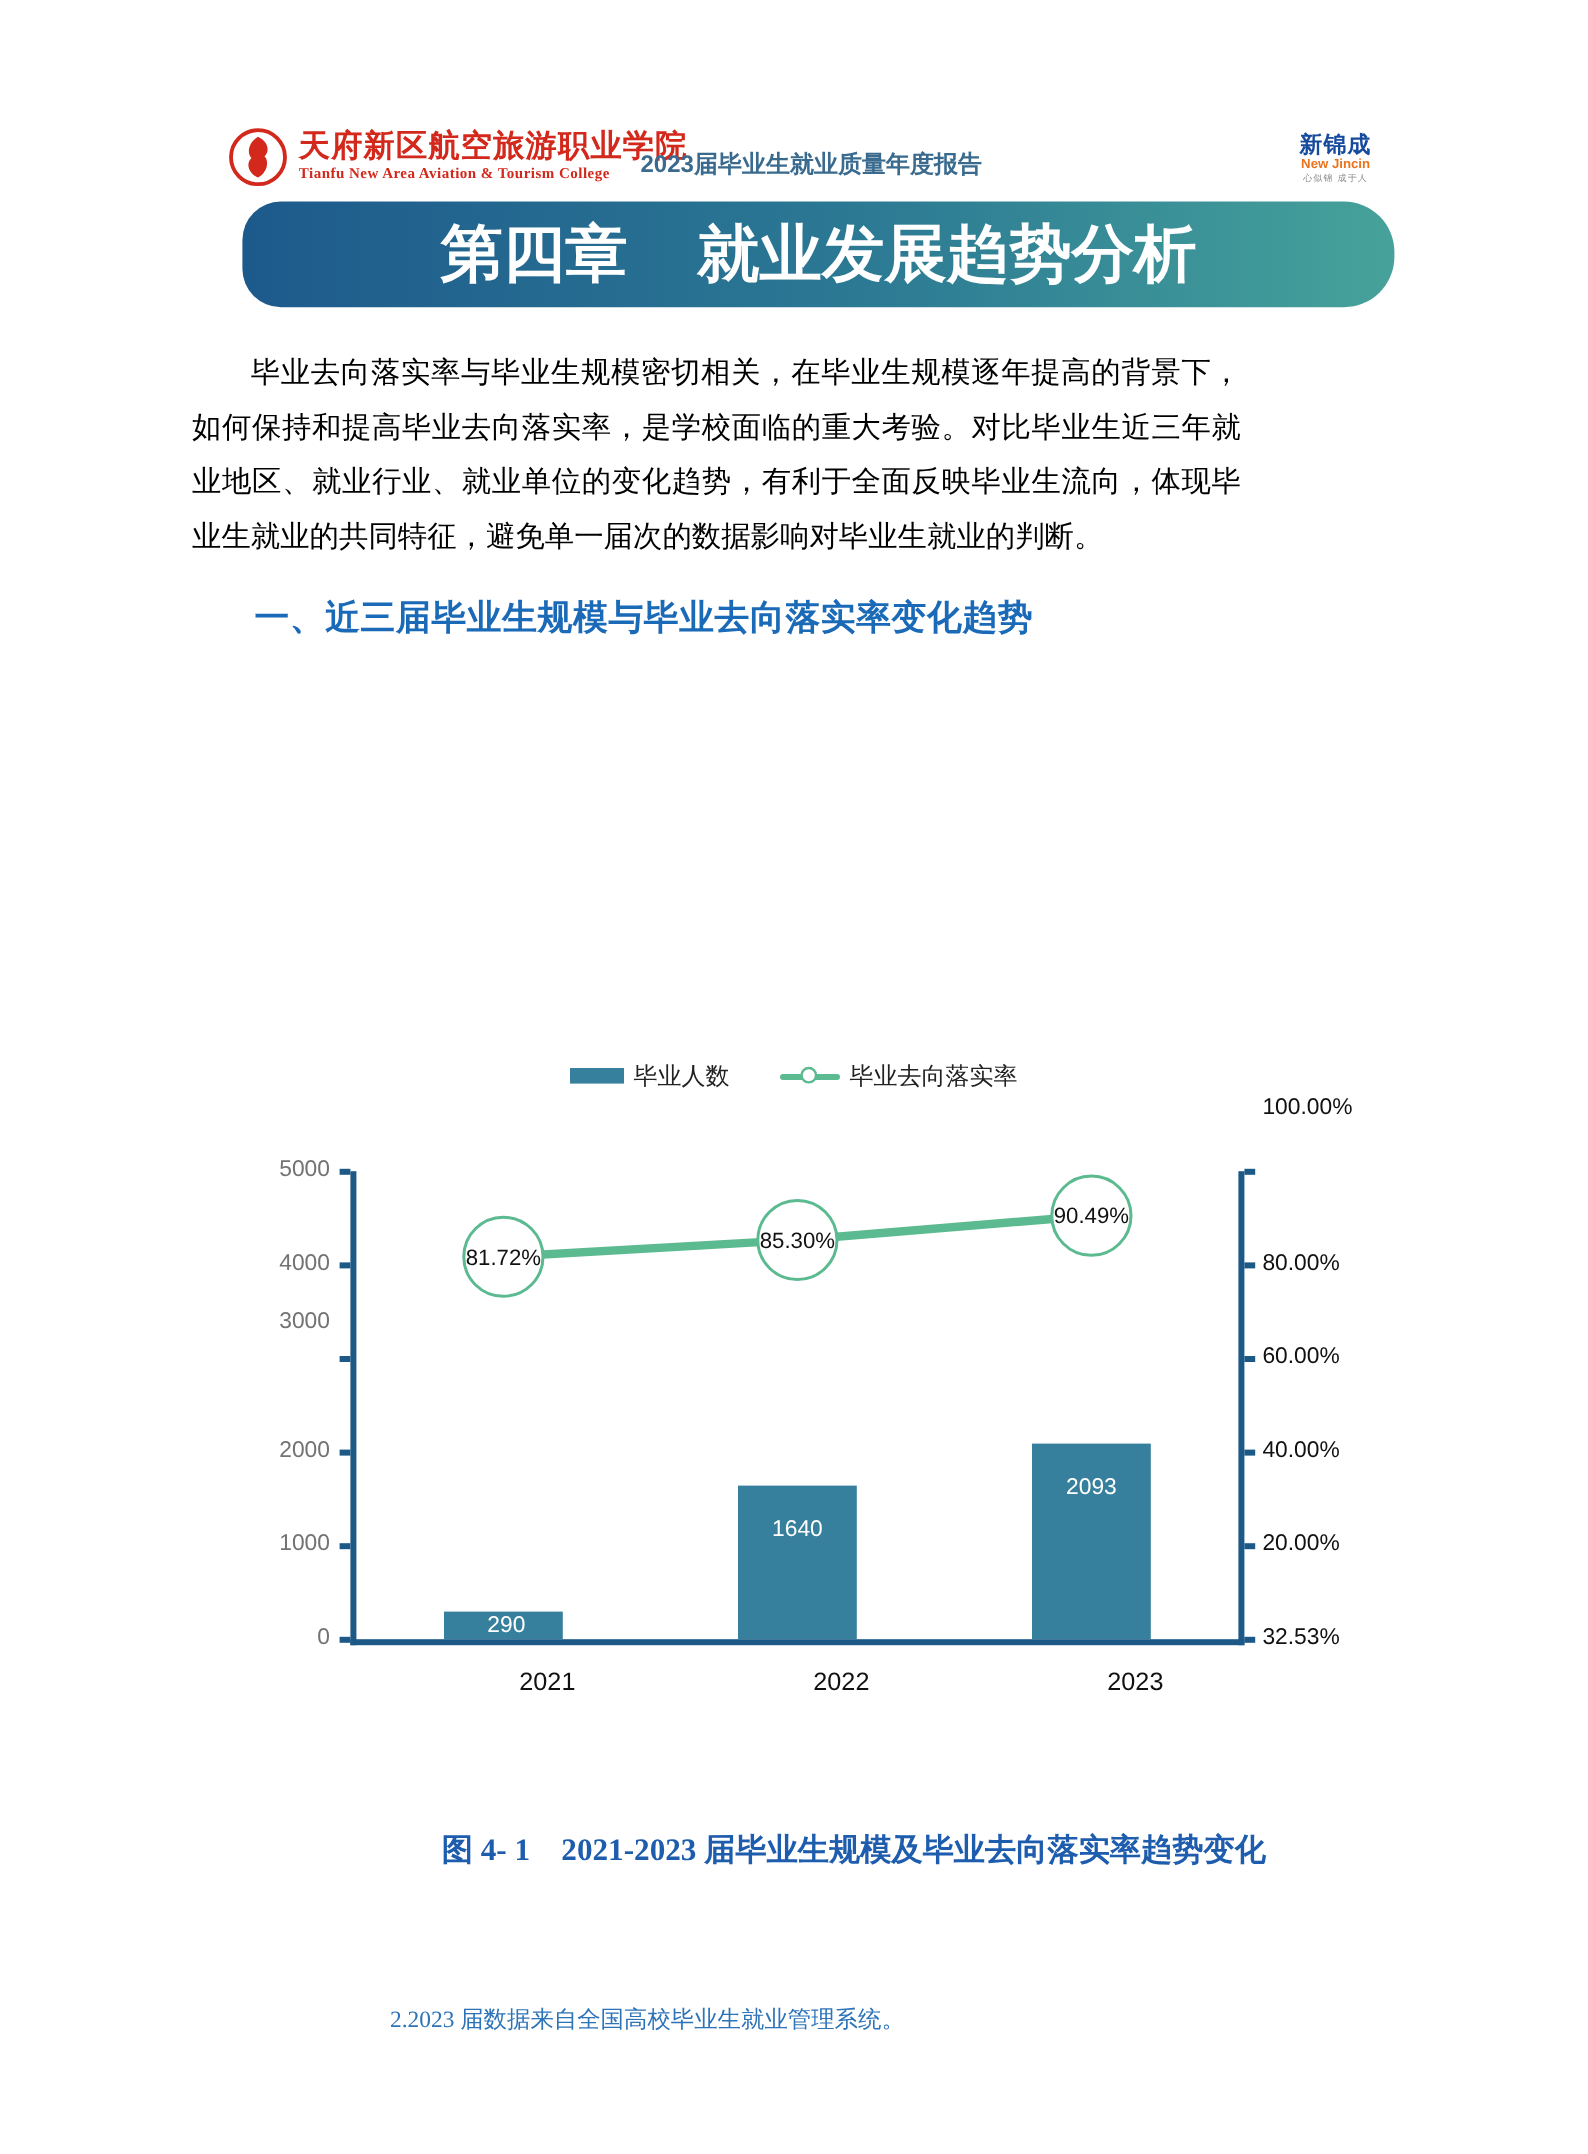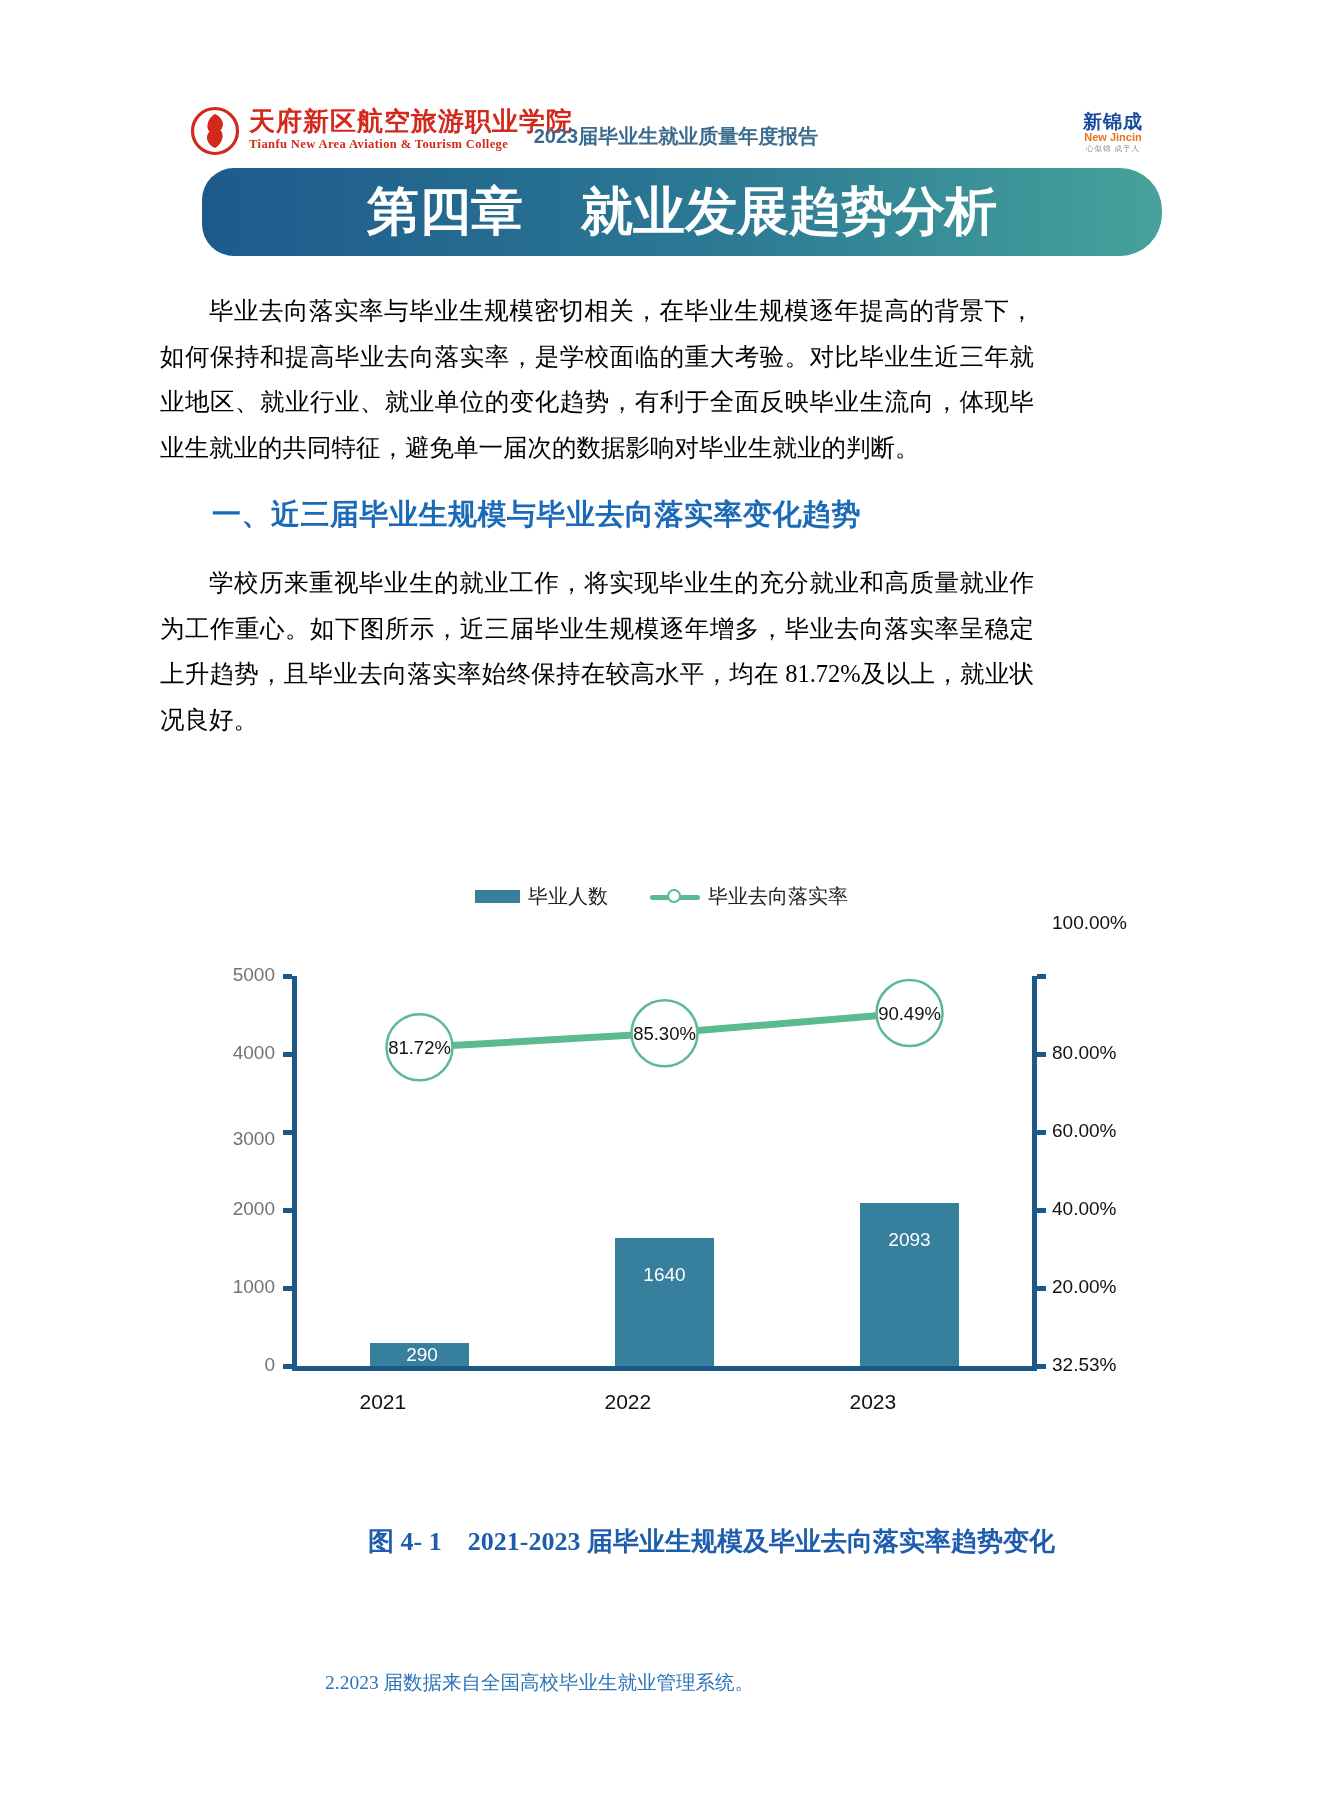--- a/index.html
+++ b/index.html
@@ -53,21 +53,21 @@
   #chart-layer { position:absolute; left:0; top:0; width:1323px; height:1795px; pointer-events:none; }
   .axis-line { position:absolute; background:#1d5987; }
   .tick-stub { position:absolute; background:#1d5987; }
   .ytick-left { position:absolute; width:70px; text-align:right;
                 font-size:19px; color:#737373; font-family:"Liberation Sans", sans-serif; }
   .ytick-right { position:absolute; width:110px; text-align:left;
                  font-size:19px; color:#111; font-family:"Liberation Sans", sans-serif; }
   .bar { position:absolute; background:#37809d; }
   .bar-label { position:absolute; color:#ffffff; font-size:19px; text-align:center;
                font-family:"Liberation Sans", sans-serif; }
-  .xtick { position:absolute; text-align:left; font-size:21px; color:#111;
+  .xtick { position:absolute; text-align:right; font-size:21px; color:#111;
            font-family:"Liberation Sans", sans-serif; }
   .pt-label { font-family:"Liberation Sans", sans-serif; }
   
   .fig-caption { position:absolute; left:100px; top:1524px; width:1223px; text-align:center;
                  font-size:26px; font-weight:bold; color:#1e5dad;
                  font-family:"Liberation Serif", serif; }
   .note { position:absolute; font-size:19.5px; color:#2c73b8;
           font-family:"Liberation Serif", serif; }
   .note1 { left:225px; top:1602px; }
   .note2 { left:325px; top:1669px; }
@@ -97,21 +97,20 @@
     <div class="hdr-brand-slogan">心似锦 成于人</div>
   </div>
 
   <div class="banner">
     <span class="banner-text"><span>第四章</span><span class="banner-gap"></span><span>就业发展趋势分析</span></span>
   </div>
 
   <div class="para para1">毕业去向落实率与毕业生规模密切相关，在毕业生规模逐年提高的背景下，如何保持和提高毕业去向落实率，是学校面临的重大考验。对比毕业生近三年就业地区、就业行业、就业单位的变化趋势，有利于全面反映毕业生流向，体现毕业生就业的共同特征，避免单一届次的数据影响对毕业生就业的判断。</div>
 
   <div class="sec-heading">一、近三届毕业生规模与毕业去向落实率变化趋势</div>
-  <div class="para para2">学校历来重视毕业生的就业工作，将实现毕业生的充分就业和高质量就业作为工作重心。如下图所示，近三届毕业生规模逐年增多，毕业去向落实率呈稳定上升趋势，且毕业去向落实率始终保持在较高水平，均在 81.72%及以上，就业状况良好。</div>
 
   <div class="legend">
     <span class="legend-item">
       <span class="swatch-bar" style="background: rgb(55, 128, 157);"></span>
       <span>毕业人数</span>
     </span>
     <span class="legend-item">
       <span class="swatch-line">
           <span class="line" style="background: rgb(92, 186, 144);"></span>
           <span class="dot" style="border-color: rgb(92, 186, 144);"></span>
@@ -122,21 +121,21 @@
 
   <div id="chart-layer">
       <div class="axis-line" style="left: 292px; top: 976px; width: 5px; height: 395px; background: rgb(29, 89, 135);"></div>
       <div class="axis-line" style="left: 1032px; top: 976px; width: 5px; height: 395px; background: rgb(29, 89, 135);"></div>
       <div class="axis-line" style="left: 292px; top: 1366px; width: 745px; height: 5px; background: rgb(29, 89, 135);"></div>
       <div class="tick-stub" style="left: 283px; top: 973.5px; width: 9px; height: 5px; background: rgb(29, 89, 135);"></div>
       <div class="ytick-left" style="left: 205px; top: 964px;">5000</div>
       <div class="tick-stub" style="left: 283px; top: 1051.5px; width: 9px; height: 5px; background: rgb(29, 89, 135);"></div>
       <div class="ytick-left" style="left: 205px; top: 1042px;">4000</div>
       <div class="tick-stub" style="left: 283px; top: 1129.5px; width: 9px; height: 5px; background: rgb(29, 89, 135);"></div>
-      <div class="ytick-left" style="left: 205px; top: 1128px; text-align: right;">3000</div>
+      <div class="ytick-left" style="left: 205px; top: 1091px; text-align: right;">3000</div>
       <div class="tick-stub" style="left: 283px; top: 1207.5px; width: 9px; height: 5px; background: rgb(29, 89, 135);"></div>
       <div class="ytick-left" style="left: 205px; top: 1198px;">2000</div>
       <div class="tick-stub" style="left: 283px; top: 1285.5px; width: 9px; height: 5px; background: rgb(29, 89, 135);"></div>
       <div class="ytick-left" style="left: 205px; top: 1276px;">1000</div>
       <div class="tick-stub" style="left: 283px; top: 1363.5px; width: 9px; height: 5px; background: rgb(29, 89, 135);"></div>
       <div class="ytick-left" style="left: 205px; top: 1354px;">0</div>
       <div class="tick-stub" style="left: 1037px; top: 973.5px; width: 9px; height: 5px; background: rgb(29, 89, 135);"></div>
       <div class="ytick-right" style="left: 1052px; top: 912px;">100.00%</div>
       <div class="tick-stub" style="left: 1037px; top: 1051.5px; width: 9px; height: 5px; background: rgb(29, 89, 135);"></div>
       <div class="ytick-right" style="left: 1052px; top: 1042px;">80.00%</div>

